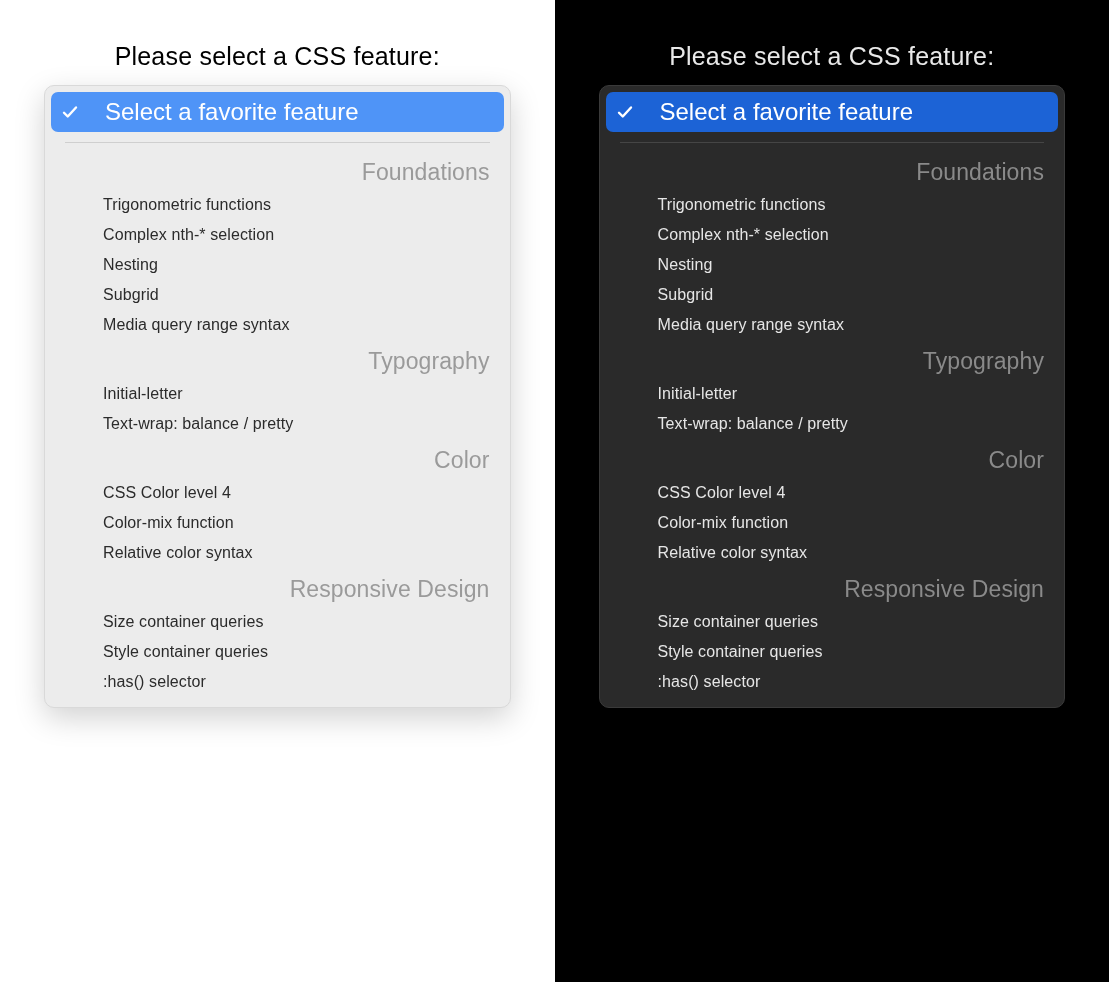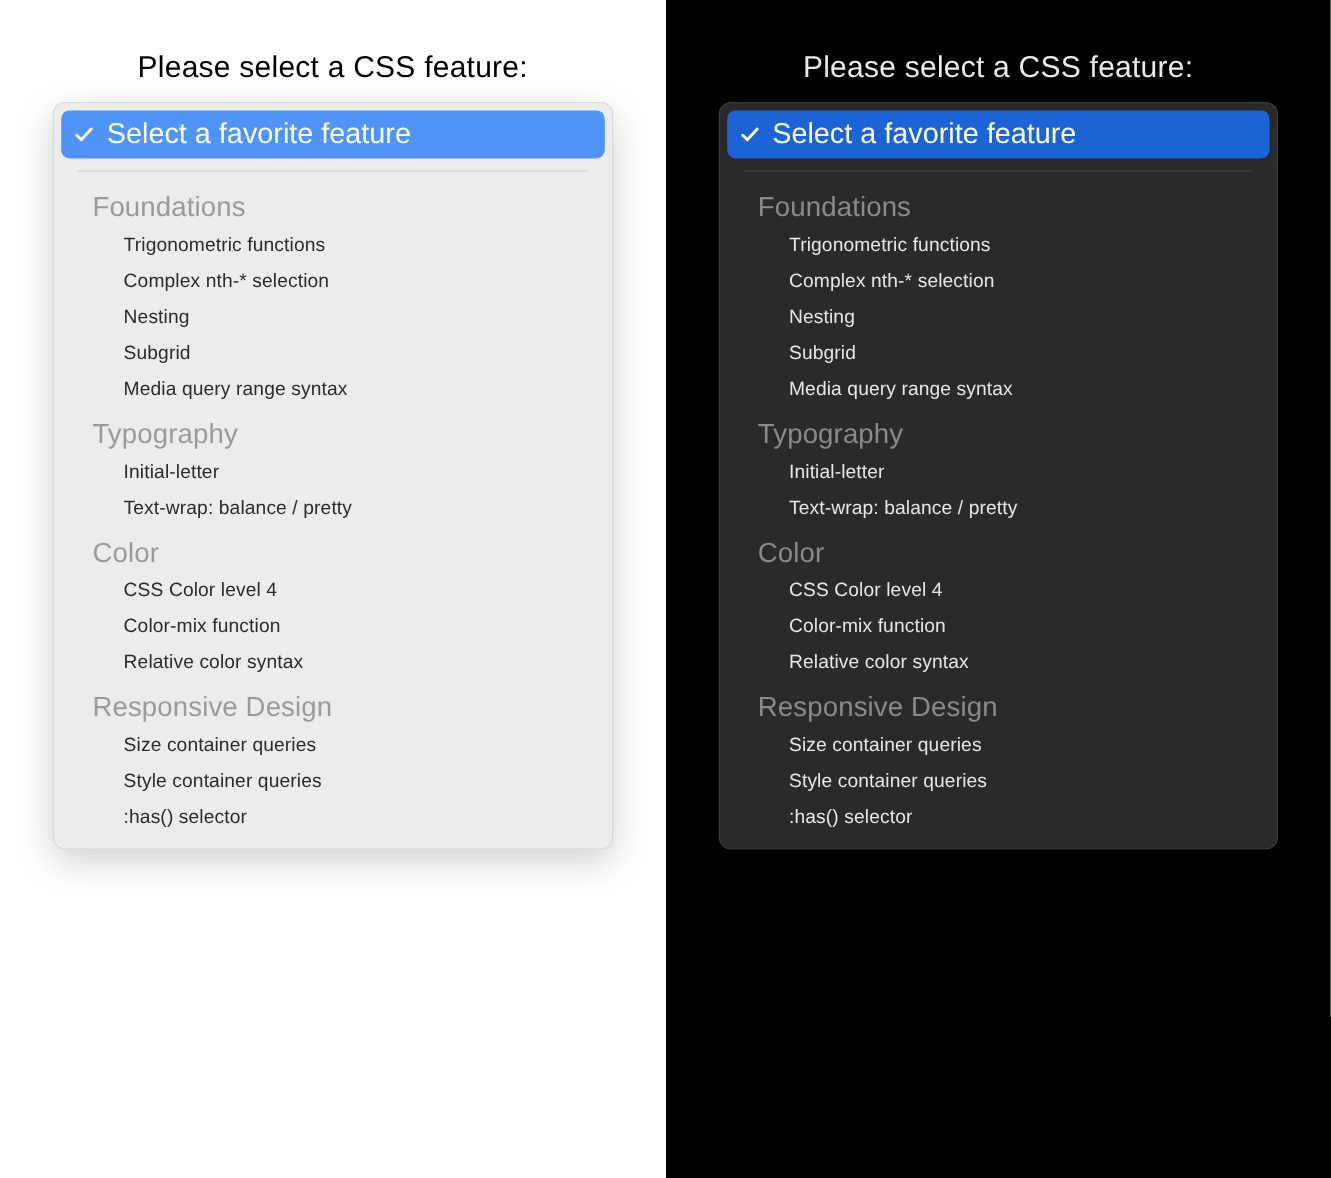--- a/index.html
+++ b/index.html
@@ -41,21 +41,21 @@
     }
     .panel.dark .select-popup {
       background: #2a2a2a;
       border: 1px solid #3a3a3a;
       box-shadow: 0 10px 30px rgba(0,0,0,0.7);
     }
 
     .selected-row {
       display: flex;
       align-items: center;
-      gap: 10px;
+      gap: 26px;
       border-radius: 7px;
       padding: 6px 12px 6px 10px;
       font-size: 24px;
       font-weight: 400;
       color: #ffffff;
     }
     .panel.light .selected-row { background: #4f94f7; }
     .panel.dark  .selected-row { background: #1c63d6; }
 
     .check-icon {
@@ -72,20 +72,21 @@
       margin: 10px 14px 8px 14px;
     }
     .panel.light .separator { background: #cfcfcf; }
     .panel.dark  .separator { background: #454545; }
 
     .group-header {
       font-size: 23px;
       font-weight: 400;
       padding: 8px 14px 4px 26px;
       letter-spacing: 0.1px;
+      text-align: right;
     }
     .panel.light .group-header { color: #9a9a9a; }
     .panel.dark  .group-header { color: #8a8a8a; }
 
     .option-item {
       font-size: 16px;
       font-weight: 400;
       padding: 6px 14px 6px 52px;
       border-radius: 6px;
       cursor: default;

